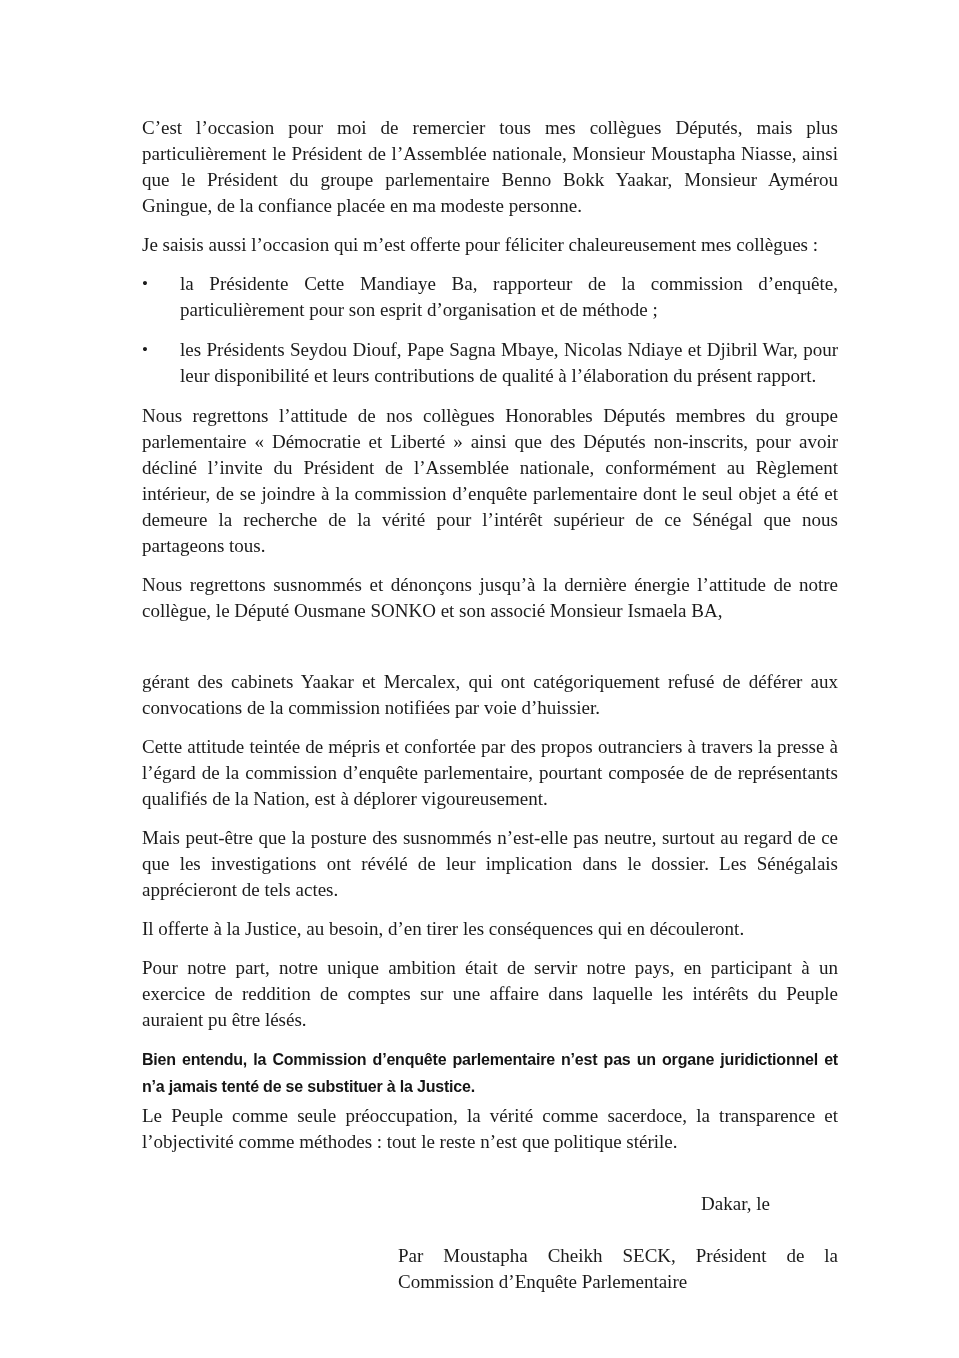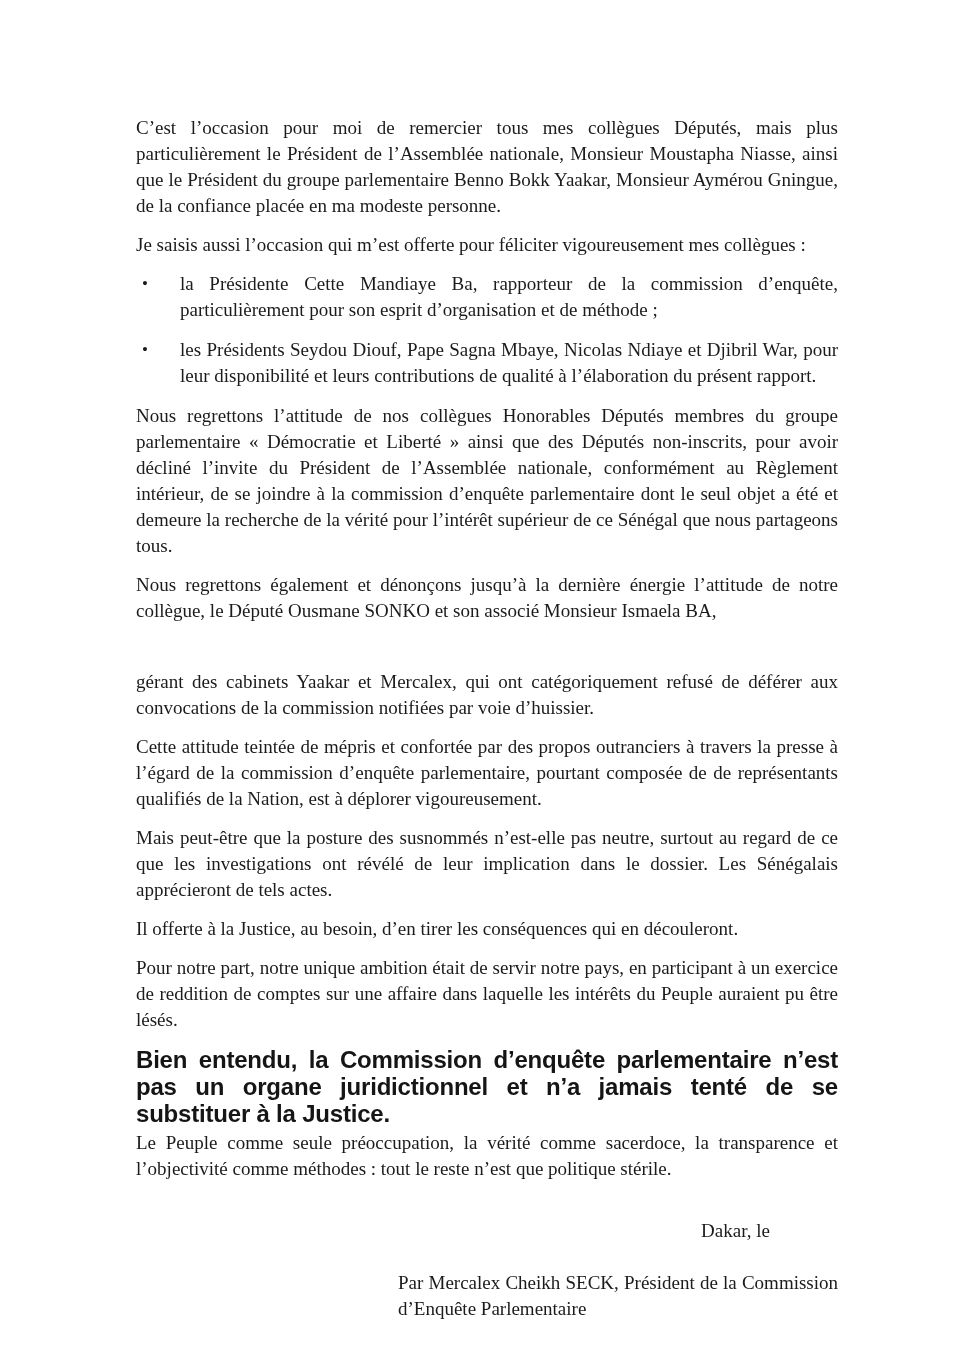--- a/index.html
+++ b/index.html
@@ -18,21 +18,21 @@
     height: 1358px;
     background: #ffffff;
     padding: 115px 121px 0 124px;
     font-family: "Liberation Serif", serif;
     font-size: 19px;
     line-height: 26px;
     color: #1b1b1b;
   }
   .para {
     text-align: justify;
-    margin: 0 0 13px 12px;
+    margin: 0 0 13px 18px;
   }
   .bullets {
     list-style: none;
     margin: 2px 0 13px 0;
     padding: 0;
   }
   .bullets li {
     display: flex;
     padding-left: 18px;
     margin-bottom: 14px;
@@ -45,21 +45,21 @@
   .bullet-text {
     flex: 1;
     text-align: justify;
   }
   .gap-before {
     margin-top: 45px;
   }
   .bold-sans {
     font-family: "Liberation Sans", sans-serif;
     font-weight: bold;
-    font-size: 24px;
+    font-size: 16px;
     line-height: 27px;
     letter-spacing: -0.2px;
     margin-bottom: 3px;
     color: #151515;
   }
   .dateline {
     margin: 36px 0 0 509px;
     text-align: center;
   }
   .signature {
@@ -71,48 +71,48 @@
     font-weight: normal;
   }
 </style>
 </head>
 <body>
 
 <div class="page">
 
   <p class="para">C’est l’occasion pour moi de remercier tous mes collègues Députés, mais plus particulièrement le Président de l’Assemblée nationale, Monsieur Moustapha Niasse, ainsi que le Président du groupe parlementaire Benno Bokk Yaakar, Monsieur Aymérou Gningue, de la confiance placée en ma modeste personne.</p>
 
-  <p class="para">Je saisis aussi l’occasion qui m’est offerte pour féliciter vigoureusement mes collègues :</p>
+  <p class="para">Je saisis aussi l’occasion qui m’est offerte pour féliciter chaleureusement mes collègues :</p>
 
   <ul class="bullets">
     <li>
       <span class="bullet">•</span>
       <span class="bullet-text">la Présidente Cette Mandiaye Ba, rapporteur de la commission d’enquête, particulièrement pour son esprit d’organisation et de méthode ;</span>
     </li>
     <li>
       <span class="bullet">•</span>
       <span class="bullet-text">les Présidents Seydou Diouf, Pape Sagna Mbaye, Nicolas Ndiaye et Djibril War, pour leur disponibilité et leurs contributions de qualité à l’élaboration du présent rapport.</span>
     </li>
   </ul>
 
   <p class="para">Nous regrettons l’attitude de nos collègues Honorables Députés membres du groupe parlementaire « Démocratie et Liberté » ainsi que des Députés non-inscrits, pour avoir décliné l’invite du Président de l’Assemblée nationale, conformément au Règlement intérieur, de se joindre à la commission d’enquête parlementaire dont le seul objet a été et demeure la recherche de la vérité pour l’intérêt supérieur de ce Sénégal que nous partageons tous.</p>
 
-  <p class="para">Nous regrettons également et dénonçons jusqu’à la dernière énergie l’attitude de notre collègue, le Député Ousmane SONKO et son associé Monsieur Ismaela BA,</p>
+  <p class="para">Nous regrettons susnommés et dénonçons jusqu’à la dernière énergie l’attitude de notre collègue, le Député Ousmane SONKO et son associé Monsieur Ismaela BA,</p>
 
   <p class="para gap-before">gérant des cabinets Yaakar et Mercalex, qui ont catégoriquement refusé de déférer aux convocations de la commission notifiées par voie d’huissier.</p>
 
   <p class="para">Cette attitude teintée de mépris et confortée par des propos outranciers à travers la presse à l’égard de la commission d’enquête parlementaire, pourtant composée de de représentants qualifiés de la Nation, est à déplorer vigoureusement.</p>
 
   <p class="para">Mais peut-être que la posture des susnommés n’est-elle pas neutre, surtout au regard de ce que les investigations ont révélé de leur implication dans le dossier. Les Sénégalais apprécieront de tels actes.</p>
 
   <p class="para">Il offerte à la Justice, au besoin, d’en tirer les conséquences qui en découleront.</p>
 
   <p class="para">Pour notre part, notre unique ambition était de servir notre pays, en participant à un exercice de reddition de comptes sur une affaire dans laquelle les intérêts du Peuple auraient pu être lésés.</p>
 
   <p class="para bold-sans">Bien entendu, la Commission d’enquête parlementaire n’est pas un organe juridictionnel et n’a jamais tenté de se substituer à la Justice.</p>
 
   <p class="para">Le Peuple comme seule préoccupation, la vérité comme sacerdoce, la transparence et l’objectivité comme méthodes : tout le reste n’est que politique stérile.</p>
 
   <p class="para dateline">Dakar, le</p>
 
-  <p class="para signature"><span>Par Mercalex </span><b>Cheikh SECK</b><span>, Président de la Commission d’Enquête Parlementaire</span></p>
+  <p class="para signature"><span>Par Moustapha </span><b>Cheikh SECK</b><span>, Président de la Commission d’Enquête Parlementaire</span></p>
 
 </div>
 
 </body></html>

